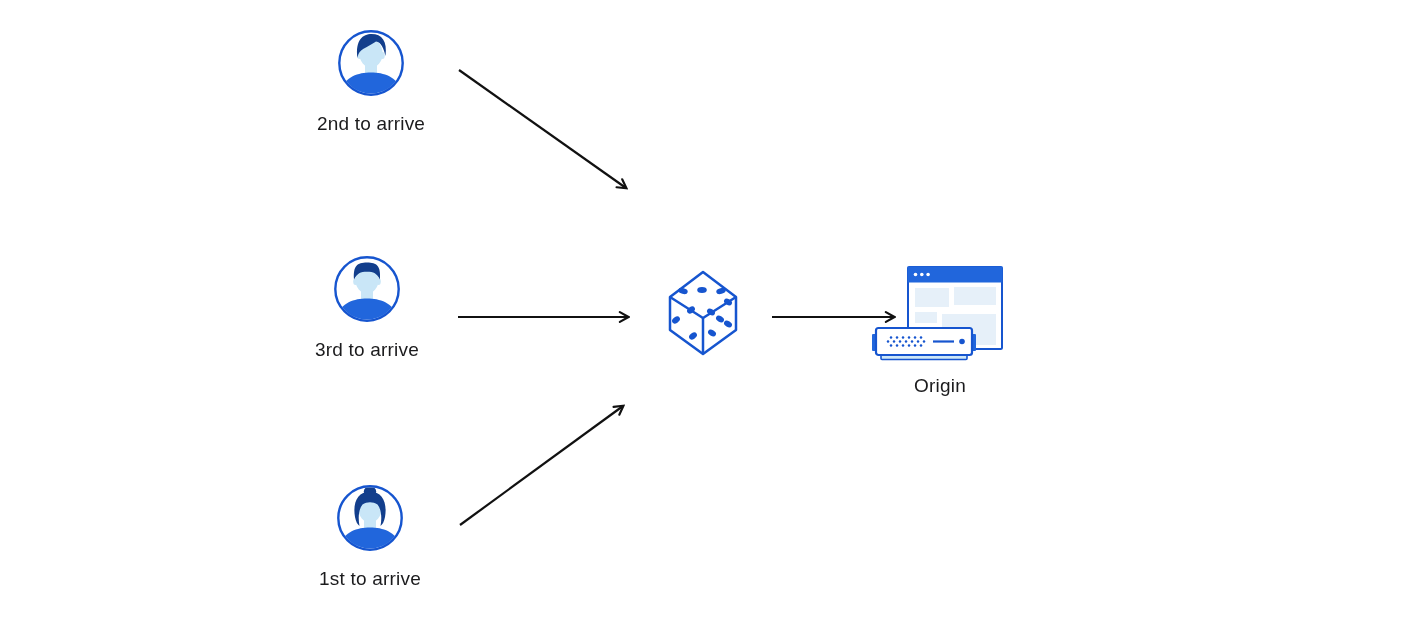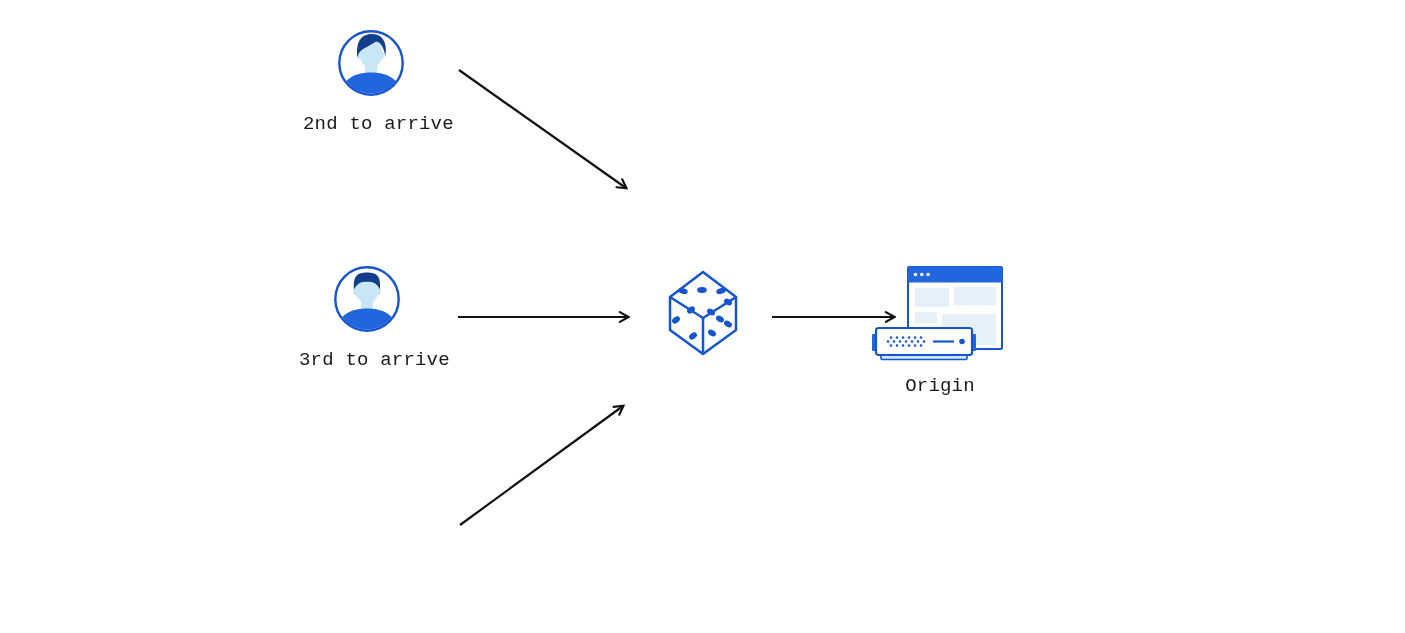--- a/index.html
+++ b/index.html
@@ -9,21 +9,21 @@
     --skin-blue:#C9E6F7;
     --panel-blue:#E6F0F9;
     --shadow-blue:#CDE7F8;
     --arrow-black:#111111;
     --text-black:#1B1B1D;
     --background:#FFFFFF;
   }
   html,body{margin:0;padding:0;background:var(--background);}
   .canvas{
     position:relative;width:1405px;height:633px;background:var(--background);
-    font-family:Liberation Mono, monospace;overflow:hidden;
+    font-family:Liberation Sans, sans-serif;overflow:hidden;
   }
   .node{position:absolute;text-align:center;z-index:2;}
   .node svg{display:block;margin:0 auto;}
   .node-label{
     margin-top:16px;font-size:19px;line-height:22px;color:var(--text-black);
     letter-spacing:.2px;white-space:nowrap;
   }
   .origin-label{margin-top:9px;}
   .arrow-layer{position:absolute;left:0;top:0;width:1405px;height:633px;z-index:1;pointer-events:none;}
 </style>
@@ -57,40 +57,60 @@
         <path d="M1,68 C5,49 19,43.5 34,43.5 C49,43.5 63,49 67,68 Z" fill="var(--bright-blue)"></path>
         <ellipse cx="22.5" cy="26.5" rx="2.3" ry="3.6" fill="var(--skin-blue)"></ellipse>
         <ellipse cx="45.5" cy="26.5" rx="2.3" ry="3.6" fill="var(--skin-blue)"></ellipse>
         <ellipse cx="34" cy="24.5" rx="11.6" ry="14.2" fill="var(--skin-blue)"></ellipse>
         <path d="M20.5,29 C18,11 26,5 34.5,5 C45,5 50.5,12 48.5,27 C46.5,19 44.5,13.5 39,12.5 C33,17 24,19.5 21.5,25 C21,26.3 20.7,27.6 20.5,29 Z" fill="var(--navy)"></path>
       </g>
     </svg>
     <div class="node-label">2nd to arrive</div>
   </div>
 
-  <div class="node" style="left:299px;top:265px;width:136px;">
+  <div class="node" style="left:299px;top:255px;width:136px;">
     <svg width="68" height="68" viewBox="0 0 68 68">
       <defs>
           <clipPath id="cp3">
             <circle cx="34" cy="34" r="30.6"></circle>
           </clipPath>
         </defs>
       <circle cx="34" cy="34" r="31.7" fill="#fff" stroke="var(--accent-blue)" stroke-width="2.4"></circle>
       <g clip-path="url(#cp3)">
         <rect x="28" y="28" width="12" height="18" fill="var(--skin-blue)"></rect>
         <path d="M1,68 C5,49 19,43.5 34,43.5 C49,43.5 63,49 67,68 Z" fill="var(--bright-blue)"></path>
         <ellipse cx="22.5" cy="26.5" rx="2.3" ry="3.6" fill="var(--skin-blue)"></ellipse>
         <ellipse cx="45.5" cy="26.5" rx="2.3" ry="3.6" fill="var(--skin-blue)"></ellipse>
         <ellipse cx="34" cy="24.5" rx="11.6" ry="14.2" fill="var(--skin-blue)"></ellipse>
         <path d="M21,24.5 C20,11 24,7.5 34,7.5 C44,7.5 48,11 47,24.5 C44,18.5 40.5,16.8 34,16.8 C27.5,16.8 24,18.5 21,24.5 Z" fill="var(--navy)"></path>
       </g>
     </svg>
     <div class="node-label">3rd to arrive</div>
   </div>
 
+  <div class="node" style="left:302px;top:484px;width:136px;">
+    <svg width="68" height="68" viewBox="0 0 68 68">
+      <defs>
+          <clipPath id="cp1">
+            <circle cx="34" cy="34" r="30.6"></circle>
+          </clipPath>
+        </defs>
+      <circle cx="34" cy="34" r="31.7" fill="#fff" stroke="var(--accent-blue)" stroke-width="2.4"></circle>
+      <g clip-path="url(#cp1)">
+        <rect x="28" y="28" width="12" height="18" fill="var(--skin-blue)"></rect>
+        <path d="M1,68 C5,49 19,43.5 34,43.5 C49,43.5 63,49 67,68 Z" fill="var(--bright-blue)"></path>
+        <ellipse cx="22.5" cy="26.5" rx="2.3" ry="3.6" fill="var(--skin-blue)"></ellipse>
+        <ellipse cx="45.5" cy="26.5" rx="2.3" ry="3.6" fill="var(--skin-blue)"></ellipse>
+        <ellipse cx="34" cy="24.5" rx="11.6" ry="14.2" fill="var(--skin-blue)"></ellipse>
+        <ellipse cx="34" cy="7.5" rx="6.2" ry="5.2" fill="var(--navy)"></ellipse>
+        <path d="M34,7.5 C21.5,7.5 16.5,19 19,33 C19.8,37.5 21.5,40.5 23.5,42 C22,34 22.5,25.5 26.5,20.5 C31,17.5 37,17.5 41.5,20.5 C45.5,25.5 46,34 44.5,42 C46.5,40.5 48.2,37.5 49,33 C51.5,19 46.5,7.5 34,7.5 Z" fill="var(--navy)"></path>
+      </g>
+    </svg>
+    <div class="node-label">1st to arrive</div>
+  </div>
 
   <div class="node" style="left:666px;top:266px;width:74px;">
     <svg width="74" height="90" viewBox="0 0 74 90">
       <g fill="#fff" stroke="var(--accent-blue)" stroke-width="2.5" stroke-linejoin="round">
         <polygon points="37,6 70,31 70,64 37,88 4,64 4,31"></polygon>
         <polyline points="4,31 37,52 70,31" fill="none"></polyline>
         <line x1="37" y1="52" x2="37" y2="88" fill="none"></line>
       </g>
       <g fill="var(--accent-blue)">
 

